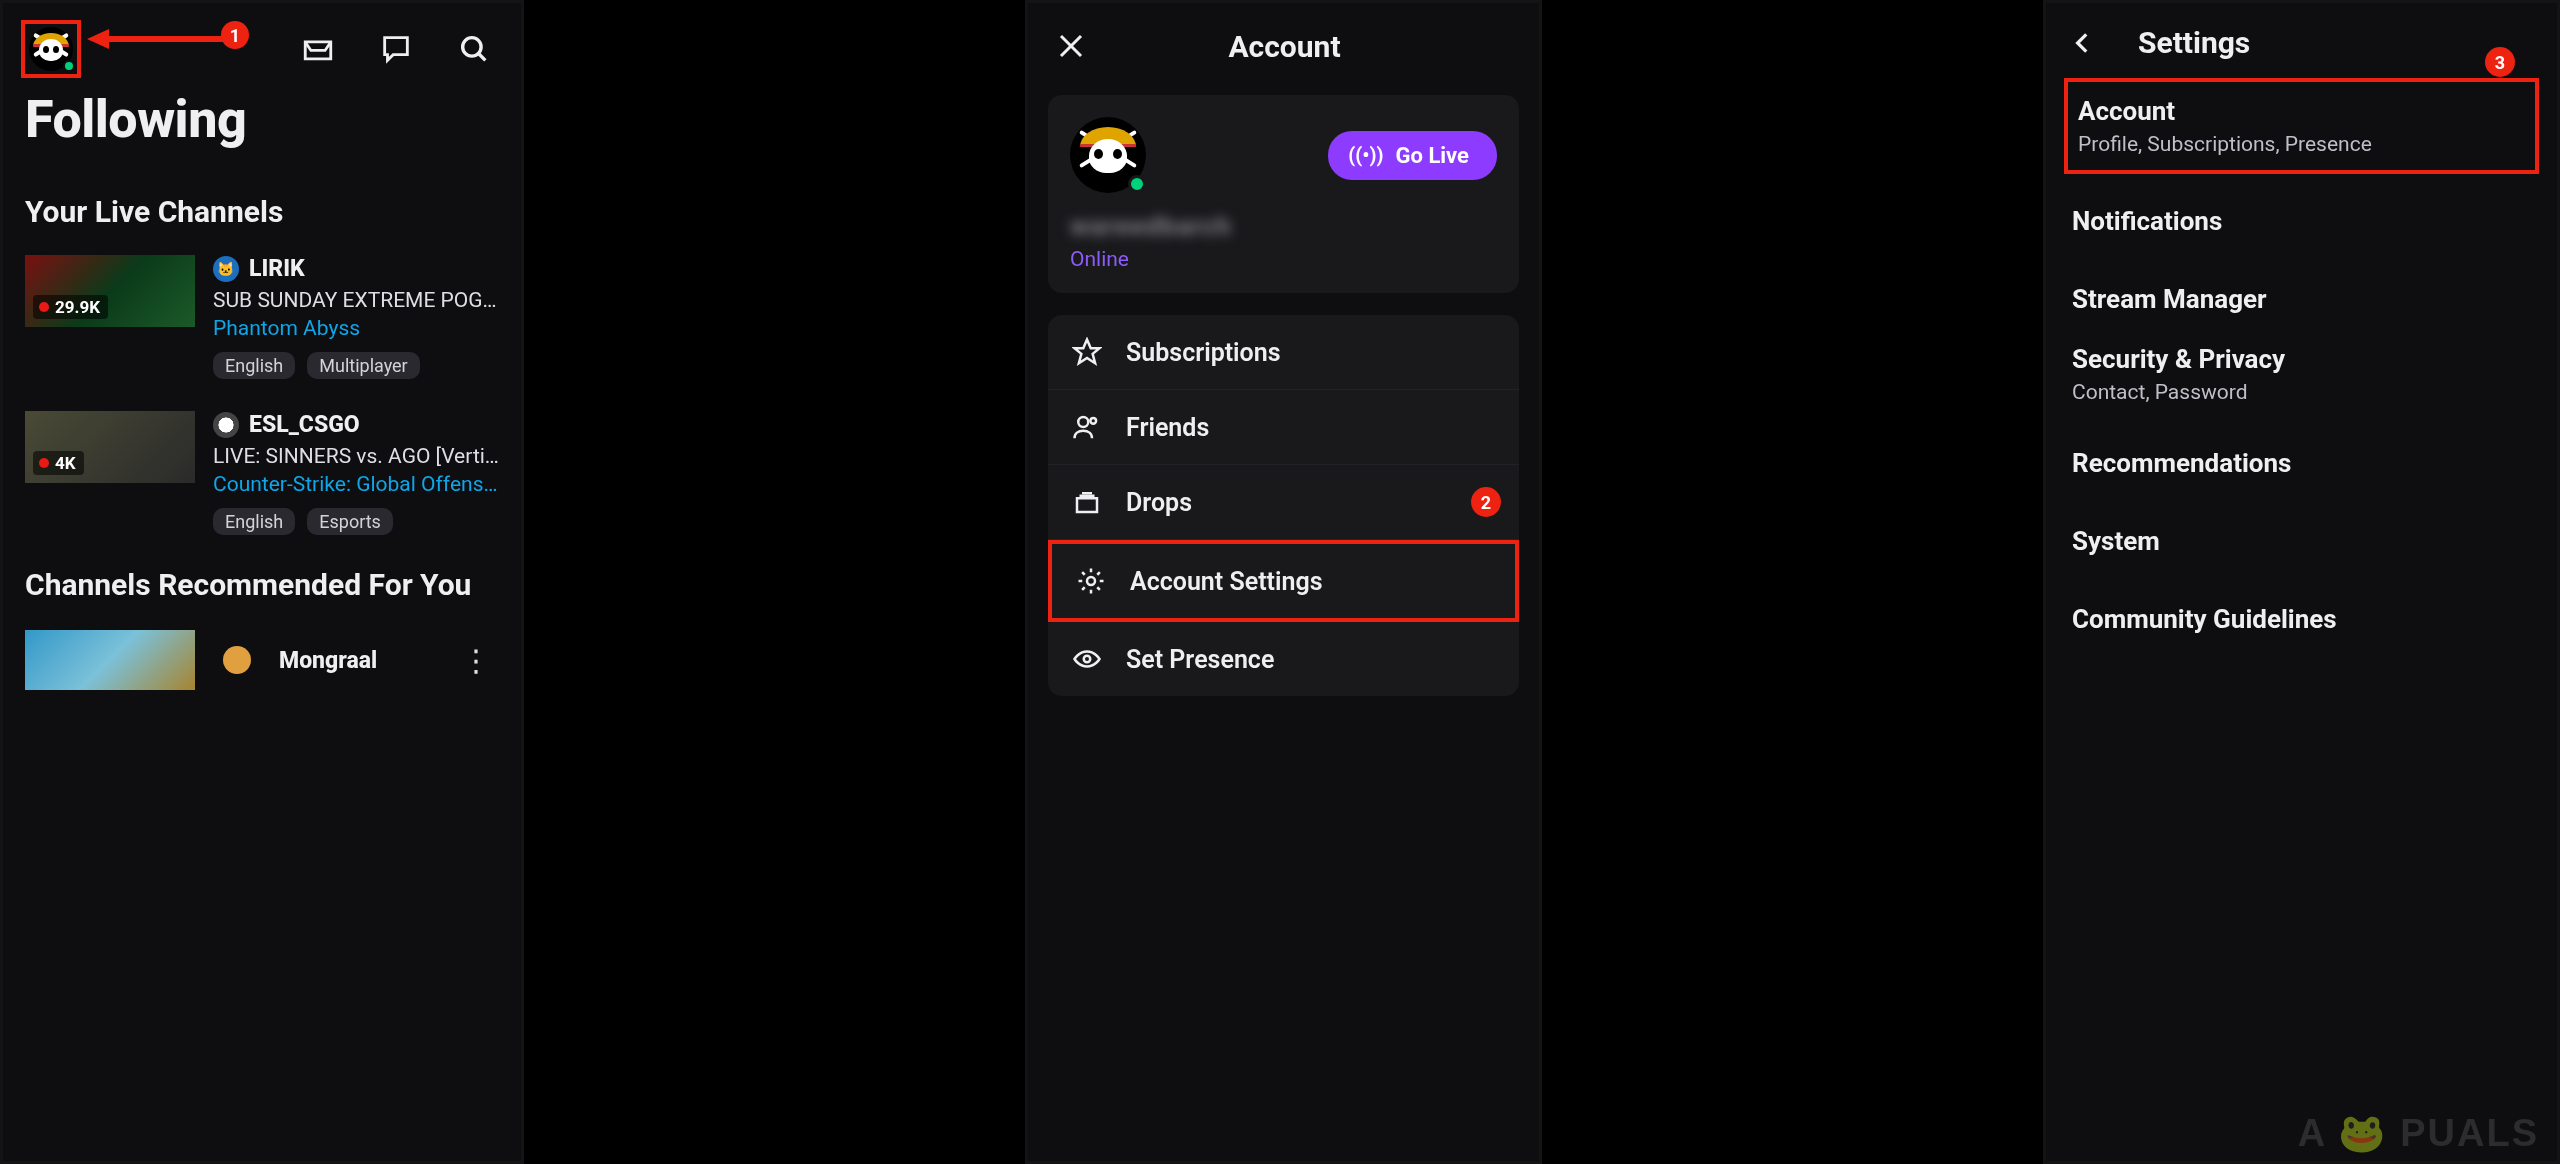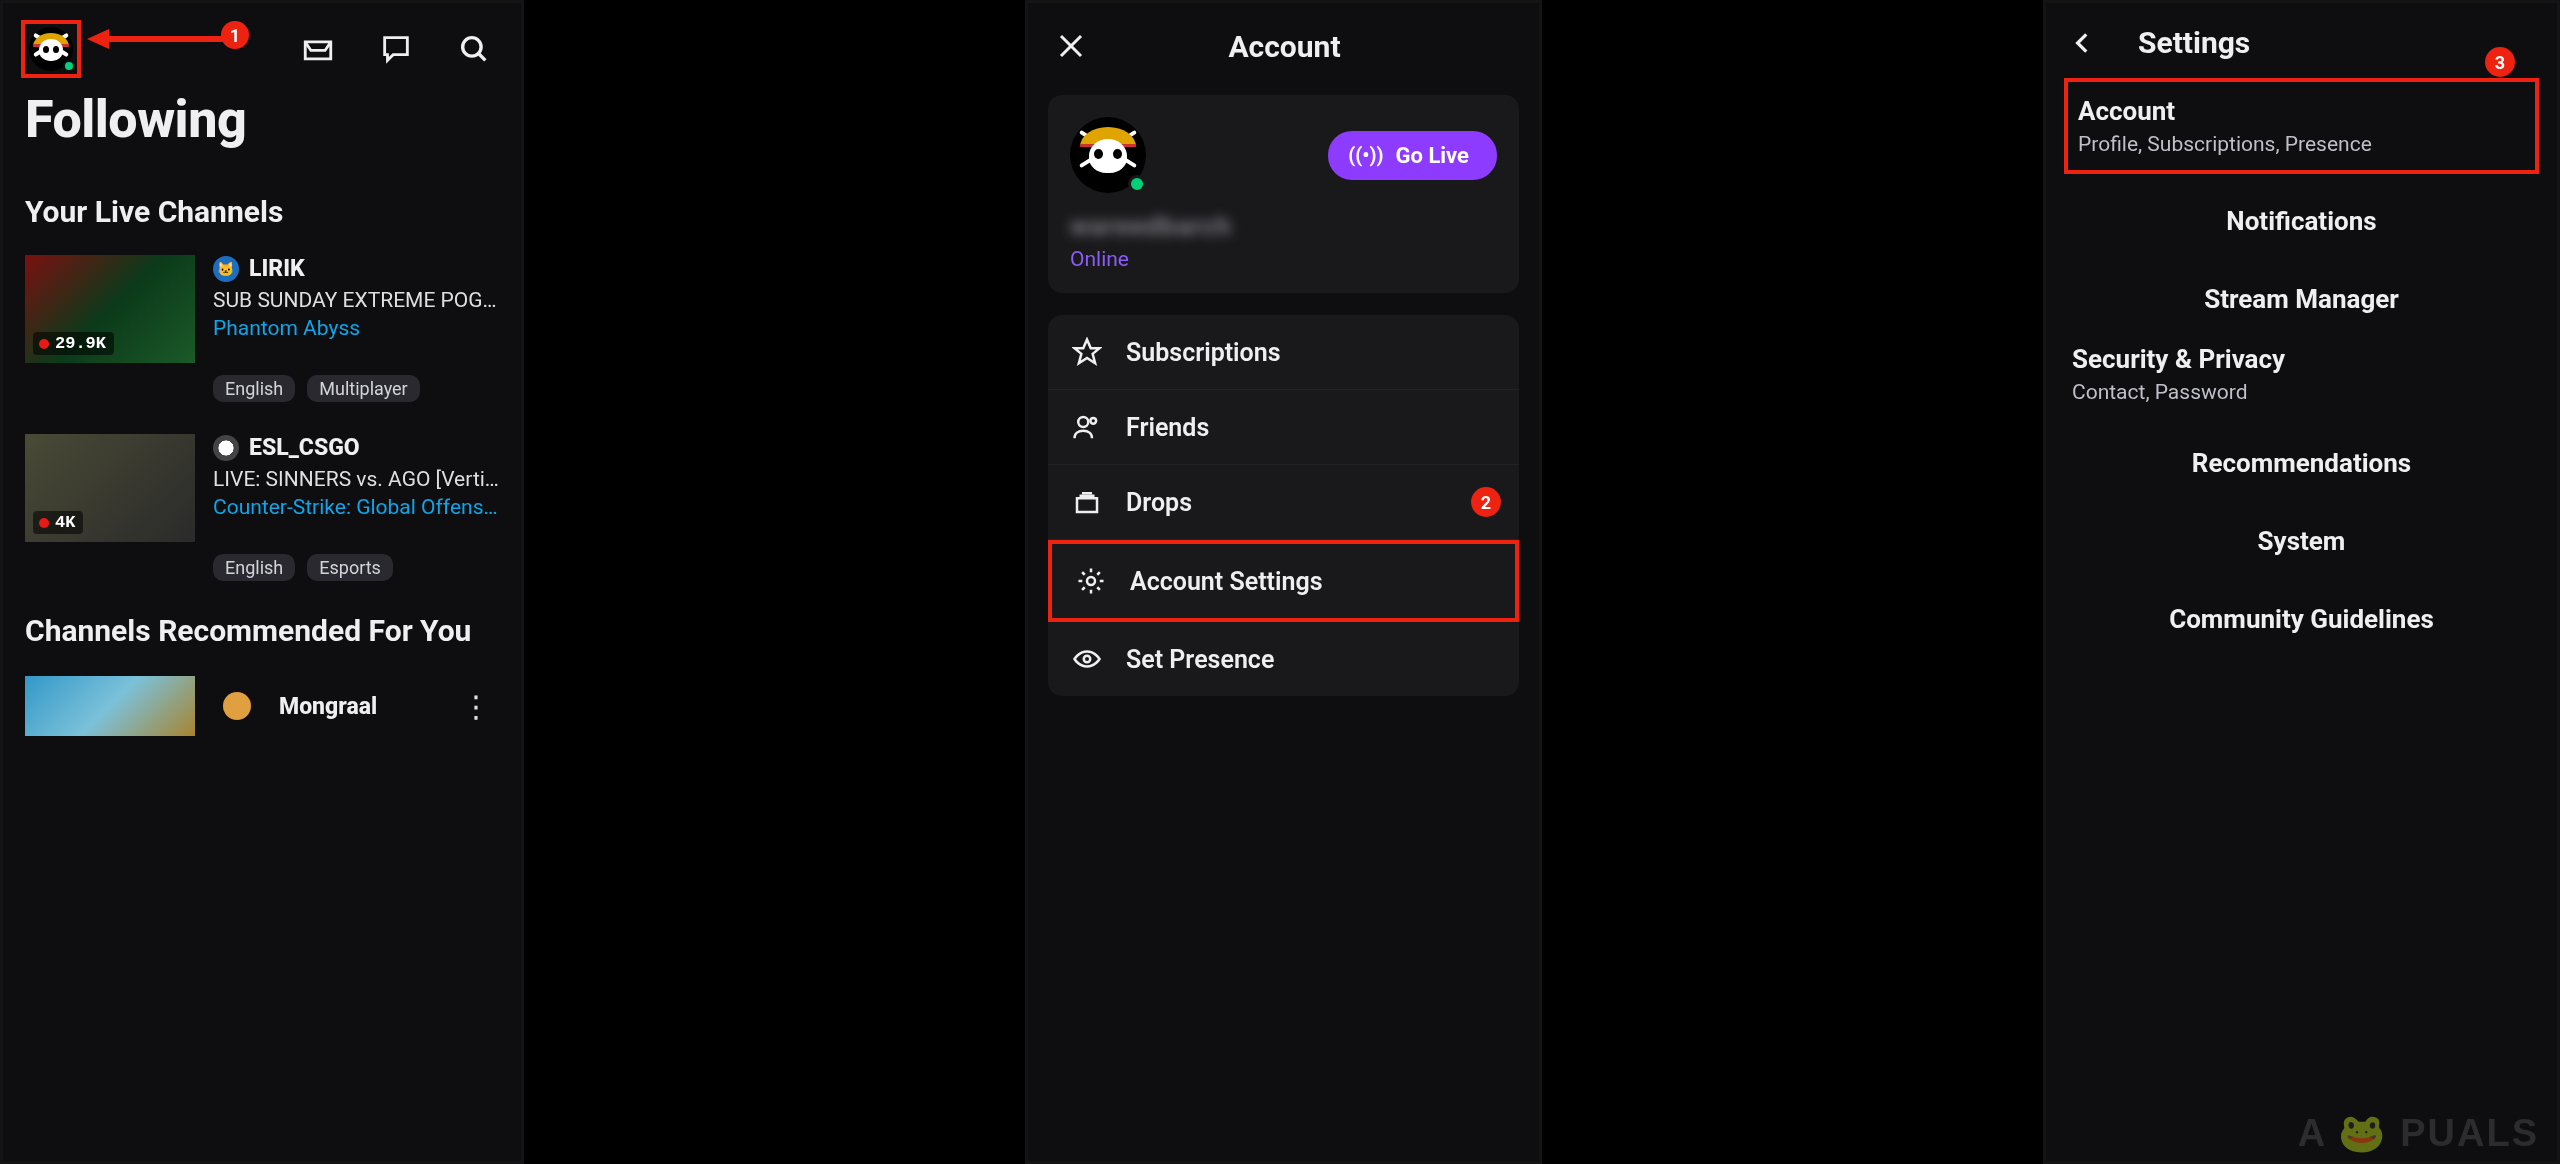--- a/index.html
+++ b/index.html
@@ -28,21 +28,21 @@
   .presence-dot { position:absolute; bottom:2px; right:2px; width:12px; height:12px; border-radius:50%; background:#00d27a; border:2px solid #0e0e10;}
   .arrow-annot { position:absolute; left: 84px; top: 22px; display:flex; align-items:center; }
   .arrow-annot svg { }
   .badge1 { position:absolute; left: 218px; top: 18px; width:28px; height:28px; border-radius:50%; background:#e21; color:#fff; font-weight:700; font-size:18px; display:flex; align-items:center; justify-content:center;}
   .topicons { margin-left:auto; display:flex; gap:44px; align-items:center; padding-right:12px; }
 
   .page-title { font-size:52px; font-weight:800; letter-spacing:-0.5px; padding: 8px 22px 10px 22px; }
   .section-title { font-size:30px; font-weight:700; padding: 34px 22px 18px 22px; }
   .section-title.tight { padding-top: 26px; }
   .ch-row { display:flex; padding: 8px 22px 0 22px; gap:18px; }
-  .thumb { position:relative; width:170px; height:108px; border-radius:0; background:#333; flex:0 0 170px; overflow:hidden;font-family:Liberation Mono, monospace;}
+  .thumb { position:relative; width:170px; height:72px; border-radius:0; background:#333; flex:0 0 170px; overflow:hidden;}
   .thumb.csgo { background: linear-gradient(135deg,#4a4a36,#2a2a2a); }
   .thumb.phantom { background: linear-gradient(135deg,#7a1010,#0b3a1a,#1b5a28); }
   .livecount { position:absolute; left:8px; bottom:8px; background:rgba(0,0,0,0.55); color:#fff; font-size:17px; font-weight:700; padding:2px 8px 2px 22px; border-radius:4px;}
   .livecount::before{content:""; position:absolute; left:6px; top:50%; transform:translateY(-50%); width:10px; height:10px; border-radius:50%; background:#e91916;}
   .ch-meta { flex:1; min-width:0; }
   .ch-name-row{ display:flex; align-items:center; gap:10px;}
   .ch-avatar{ width:26px; height:26px; border-radius:50%; background:#1c6fbf; display:flex;align-items:center;justify-content:center; font-size:14px;}
   .ch-avatar.esl{ background:radial-gradient(circle,#fff 40%, #444 42%);}
   .ch-name{ font-weight:800; font-size:23px;}
   .ch-title{ font-size:21px; color:#dedee3; margin-top:6px; white-space:nowrap; overflow:hidden; text-overflow:ellipsis; max-width: 300px;}
@@ -80,21 +80,21 @@
 
   
   .p3 .header3 { display:flex; align-items:flex-end; padding: 22px 22px 6px 22px; }
   .back-ch { padding:4px 2px;}
   .title3 { font-size:30px; font-weight:700; margin-left:40px;}
   .badge3 { position:absolute; right:42px; top:44px; width:30px;height:30px;border-radius:50%;background:#e21;color:#fff;font-weight:700;font-size:18px;display:flex;align-items:center;justify-content:center;}
   .setting-item { padding: 18px 26px 20px 26px;}
   .setting-item.hi { border:4px solid #e21; margin: 12px 18px 8px 18px; padding: 14px 10px;}
   .setting-title { font-size:26px; font-weight:700;}
   .setting-sub { font-size:21px; color:#bfbfc8; margin-top:6px;}
-  .setting-only { font-size:26px; font-weight:700; padding: 24px 26px; text-align: center;}
+  .setting-only { font-size:26px; font-weight:700; padding: 24px 26px;}
 
   .watermark { position:absolute; right:18px; bottom:6px; font-size:38px; font-weight:800; color:#4a4a4d; letter-spacing:2px; opacity:0.5; font-family: Arial, sans-serif;}
   .watermark .acc{color:#6a8a2a;}
 </style>
 </head>
 <body>
 
 <div class="wrap">
 
 <div class="panel p1">

